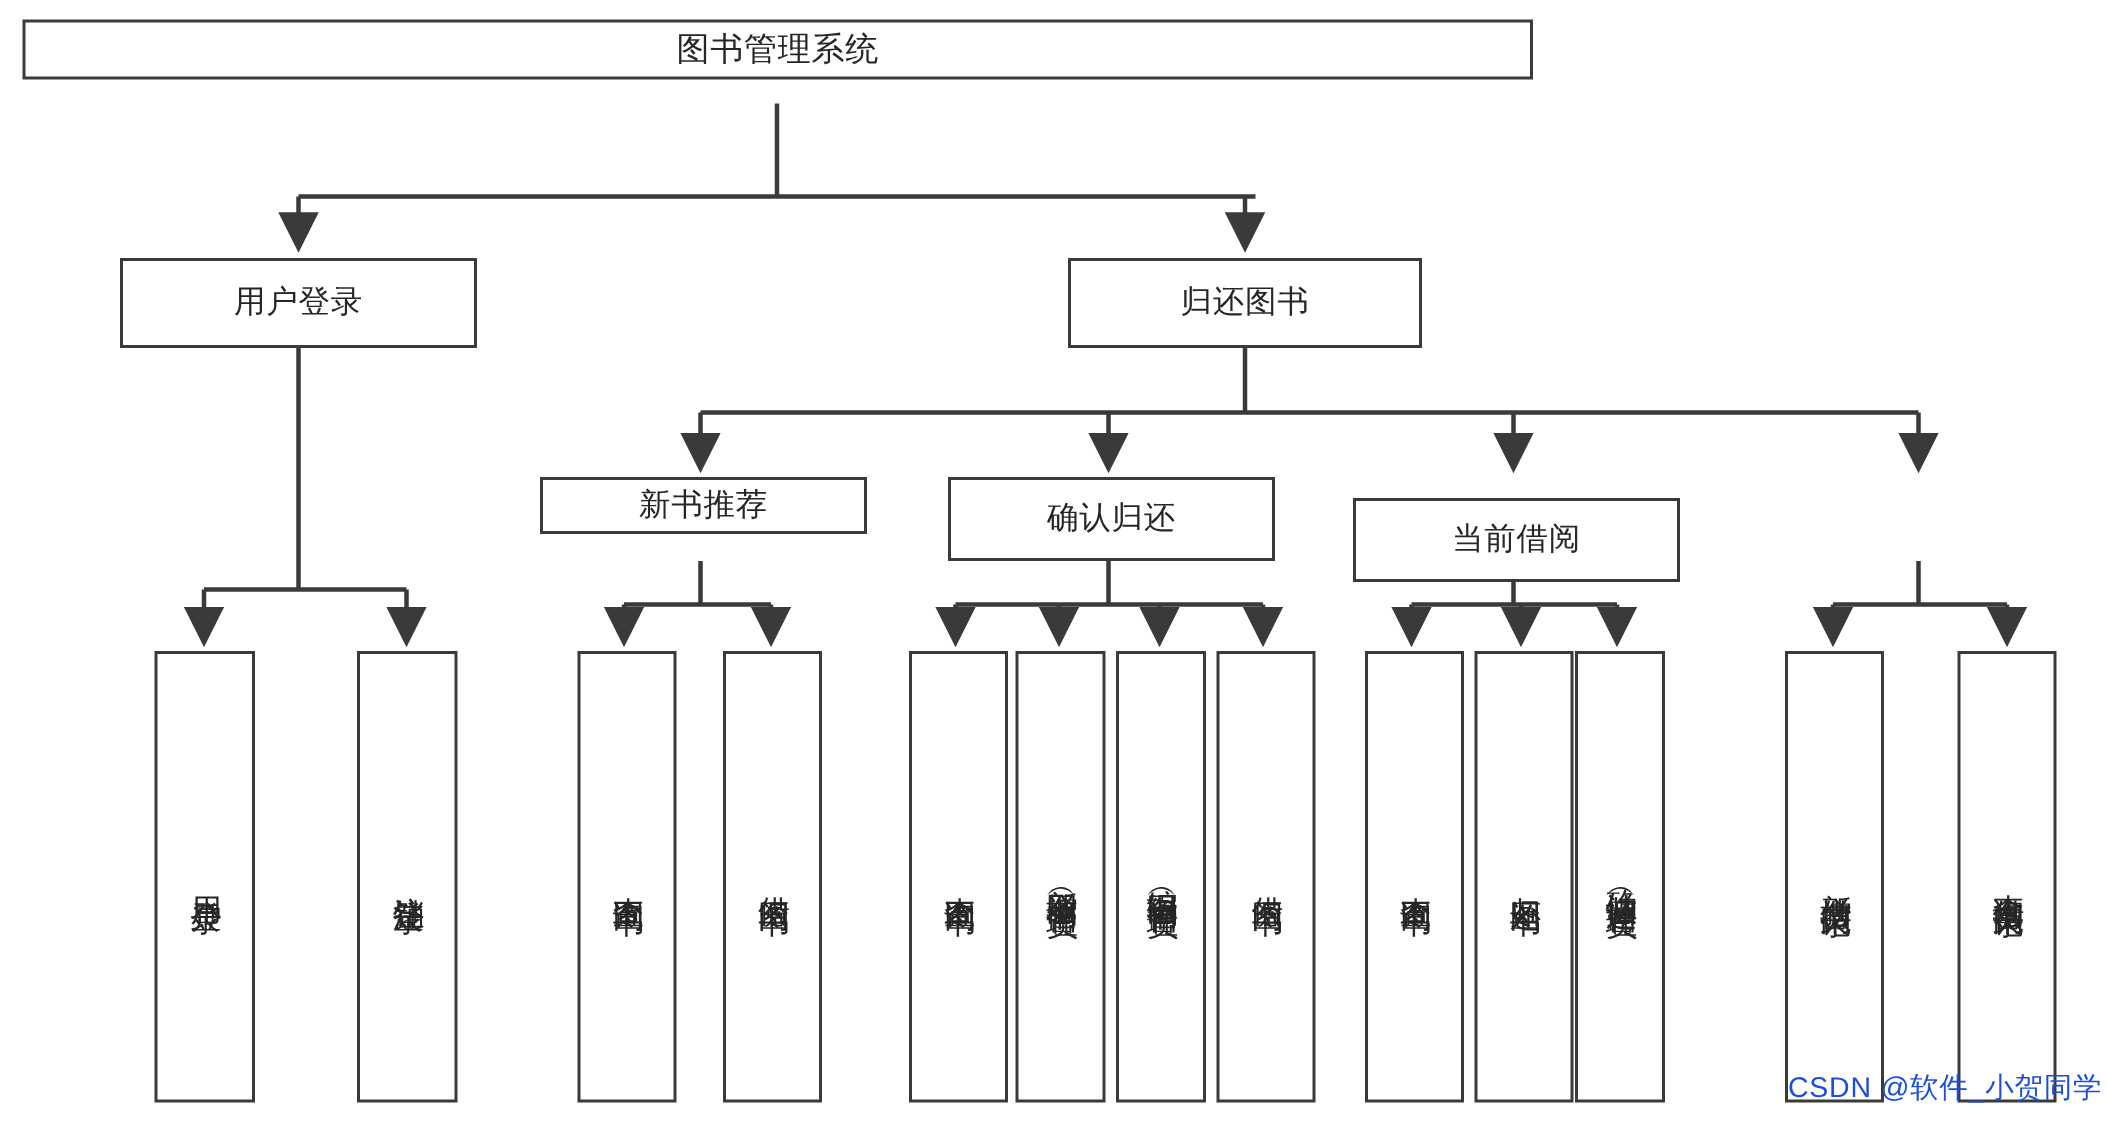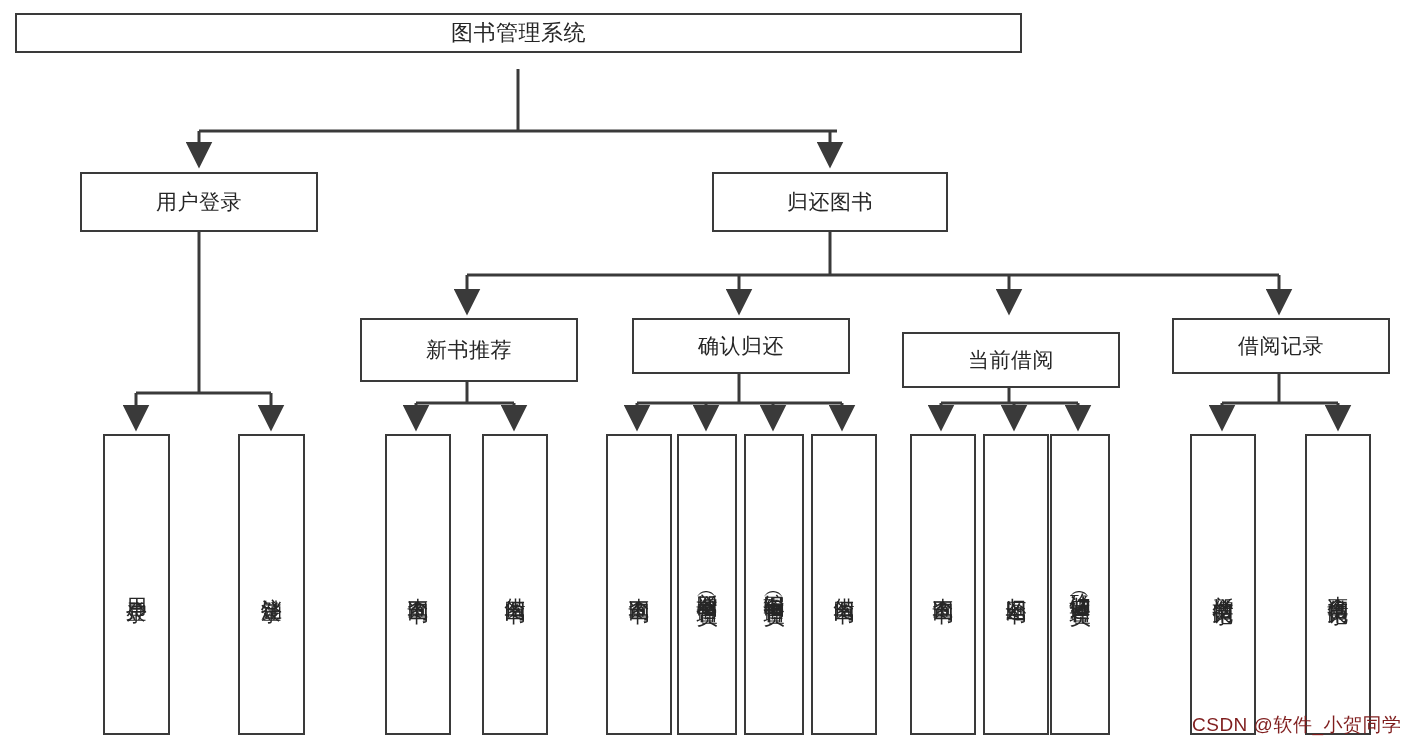--- a/index.html
+++ b/index.html
@@ -52,21 +52,21 @@
   .node.vert .label {
     writing-mode: vertical-rl;
     text-orientation: upright;
     font-size: 21px;
     line-height: 1.15;
     letter-spacing: 2px;
     max-height: 100%;
   }
   .watermark {
     position: absolute;
-    color: #7f1d1d;
+    color: #1d4ed8;
     font-size: 19px;
     white-space: nowrap;
     letter-spacing: 0.5px;
   }
 </style>
 </head>
 <body>
 
 <div id="canvas">
 
@@ -137,32 +137,29 @@
     <span class="label">图书管理系统</span>
   </div>
 
   <div class="node horiz" style="left:80px; top:172px; width:238px; height:60px;">
     <span class="label">用户登录</span>
   </div>
   <div class="node horiz" style="left:712px; top:172px; width:236px; height:60px;">
     <span class="label">归还图书</span>
   </div>
 
-  <div class="node horiz" style="left:360px; top:318px; width:218px; height:64px;">
+  <div class="node horiz" style="left:360px; top:318px; width:218px; height:38px;">
     <span class="label">新书推荐</span>
   </div>
   <div class="node horiz" style="left:632px; top:318px; width:218px; height:56px;">
     <span class="label">确认归还</span>
   </div>
   <div class="node horiz" style="left:902px; top:332px; width:218px; height:56px;">
     <span class="label">当前借阅</span>
   </div>
-  <div class="node horiz" style="left:1172px; top:318px; width:218px; height:56px;">
-    <span class="label">借阅记录</span>
-  </div>
 
   <div class="node vert" style="left:103px; top:434px; width:67px; height:301px;">
     <span class="label">用户登录</span>
   </div>
   <div class="node vert" style="left:238px; top:434px; width:67px; height:301px;">
     <span class="label">注销登录</span>
   </div>
   <div class="node vert" style="left:385px; top:434px; width:66px; height:301px;">
     <span class="label">查询图书</span>
   </div>

